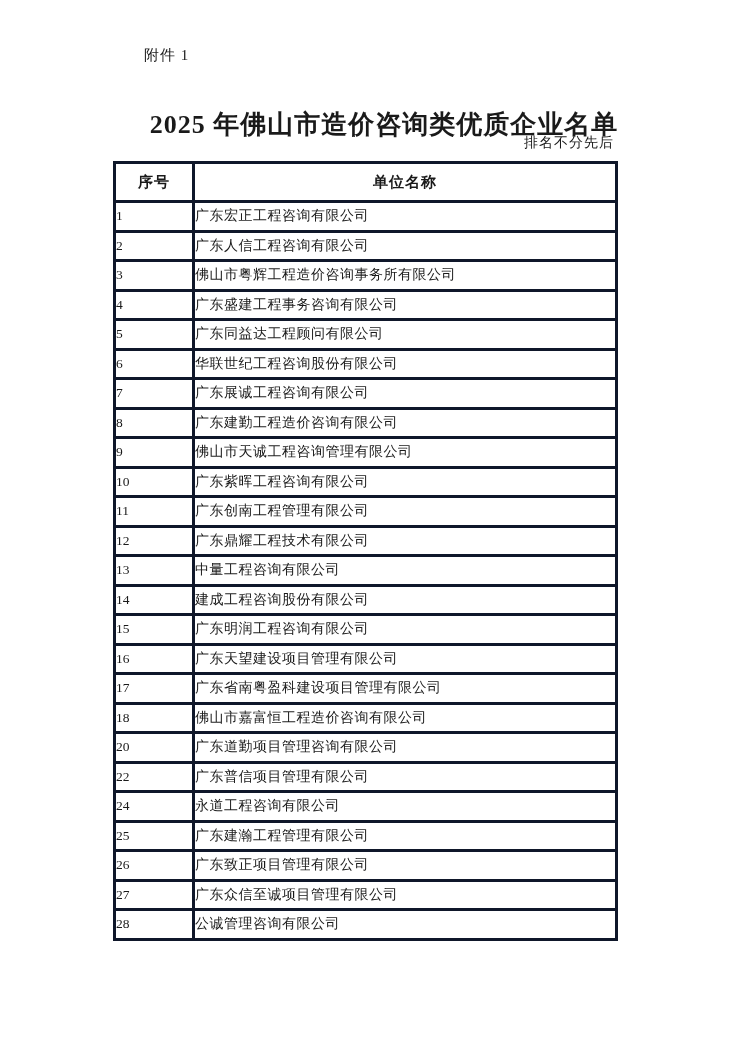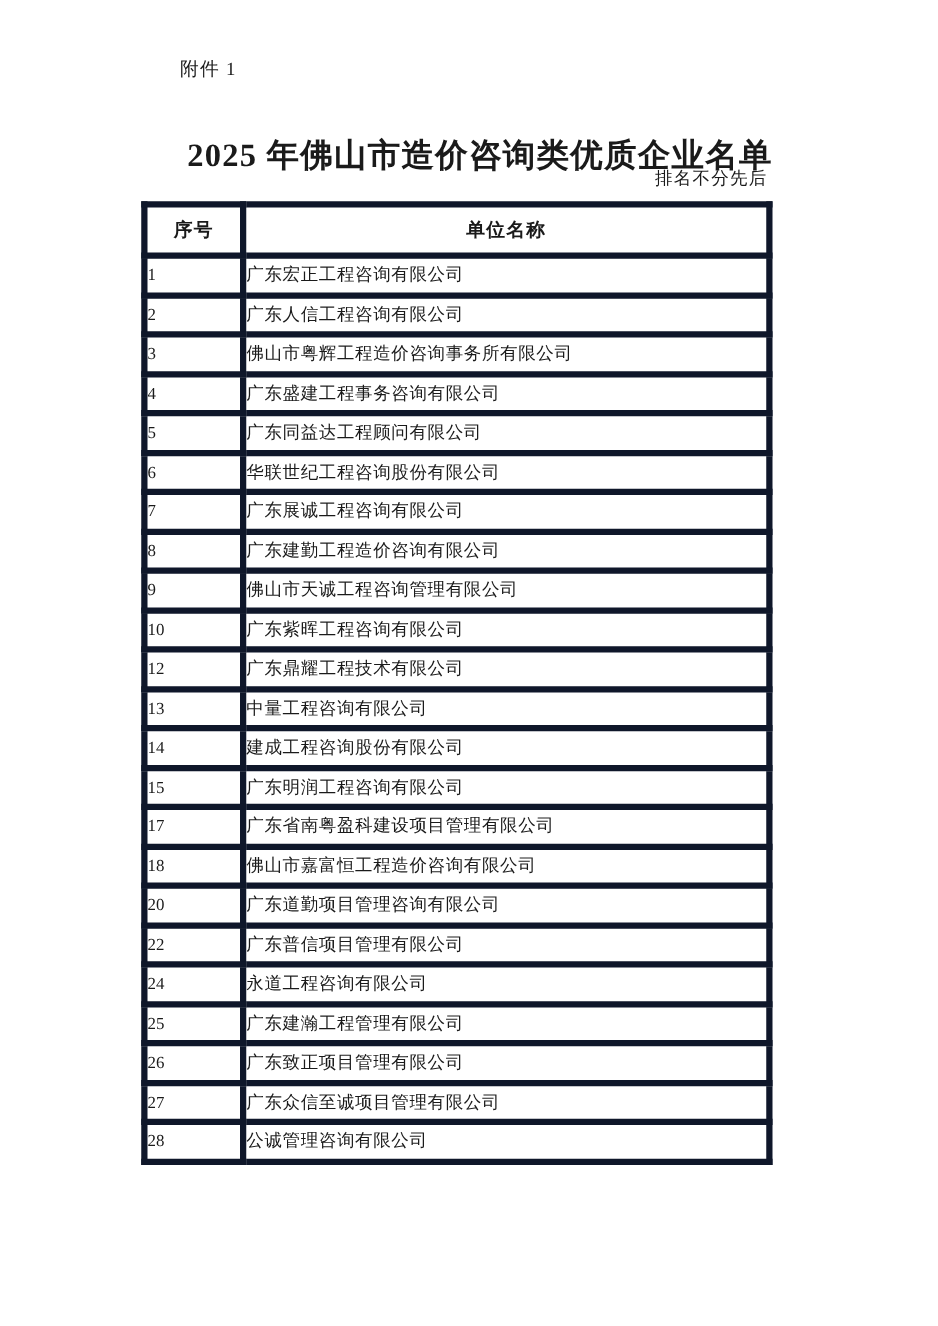--- a/index.html
+++ b/index.html
@@ -46,21 +46,21 @@
   table.company-table {
     position: absolute;
     left: 113px;
     top: 161px;
     width: 505px;
     border-collapse: collapse;
     table-layout: fixed;
   }
   .company-table th,
   .company-table td {
-    border: 5px solid #0f172a;
+    border: 3px solid #0f172a;
     vertical-align: middle;
     padding: 0;
     overflow: hidden;
     white-space: nowrap;
   }
   .company-table th {
     height: 36px;
     font-size: 15px;
     font-weight: bold;
     letter-spacing: 1px;
@@ -128,36 +128,44 @@
       </tr>
       <tr>
         <td class="cell-no">9</td>
         <td class="cell-name">佛山市天诚工程咨询管理有限公司</td>
       </tr>
       <tr>
         <td class="cell-no">10</td>
         <td class="cell-name">广东紫晖工程咨询有限公司</td>
       </tr>
       <tr>
+        <td class="cell-no">11</td>
+        <td class="cell-name">广东创南工程管理有限公司</td>
+      </tr>
+      <tr>
         <td class="cell-no">12</td>
         <td class="cell-name">广东鼎耀工程技术有限公司</td>
       </tr>
       <tr>
         <td class="cell-no">13</td>
         <td class="cell-name">中量工程咨询有限公司</td>
       </tr>
       <tr>
         <td class="cell-no">14</td>
         <td class="cell-name">建成工程咨询股份有限公司</td>
       </tr>
       <tr>
         <td class="cell-no">15</td>
         <td class="cell-name">广东明润工程咨询有限公司</td>
       </tr>
       <tr>
+        <td class="cell-no">16</td>
+        <td class="cell-name">广东天望建设项目管理有限公司</td>
+      </tr>
+      <tr>
         <td class="cell-no">17</td>
         <td class="cell-name">广东省南粤盈科建设项目管理有限公司</td>
       </tr>
       <tr>
         <td class="cell-no">18</td>
         <td class="cell-name">佛山市嘉富恒工程造价咨询有限公司</td>
       </tr>
       <tr>
         <td class="cell-no">20</td>
         <td class="cell-name">广东道勤项目管理咨询有限公司</td>

